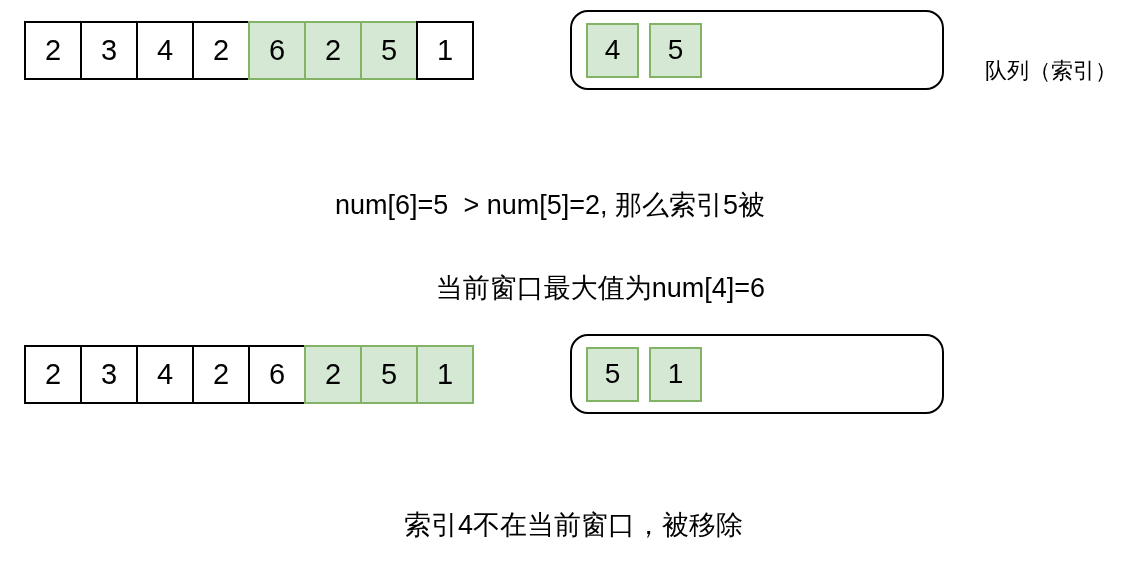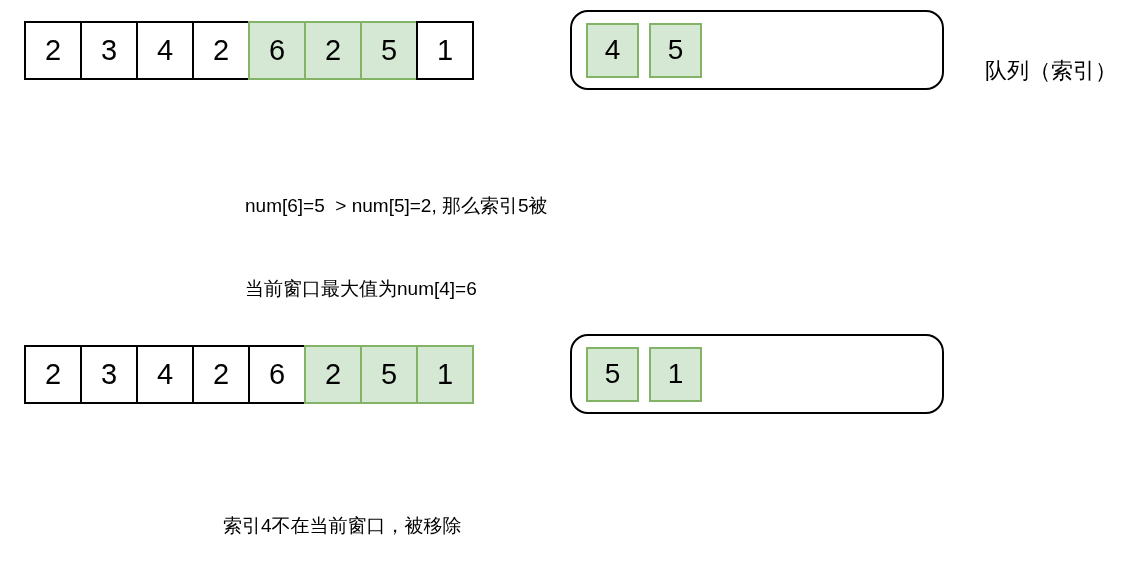--- a/index.html
+++ b/index.html
@@ -61,22 +61,22 @@
     left: 985px; top: 40px;
     font-size: 22px;
     line-height: 22px;
     white-space: nowrap;
     margin-top: 20px;
   }
 
   .caption {
     position: absolute;
     width: 520px;
-    text-align: left;
-    font-size: 19px;
+    text-align: right;
+    font-size: 27px;
     line-height: 27.5px;
     white-space: pre-wrap;
   }
   #caption1 { left: 245px; top: 137px; }
   #caption2 { left: 223px; top: 457px; }
 </style>
 </head>
 <body>
 
 <div class="canvas">

